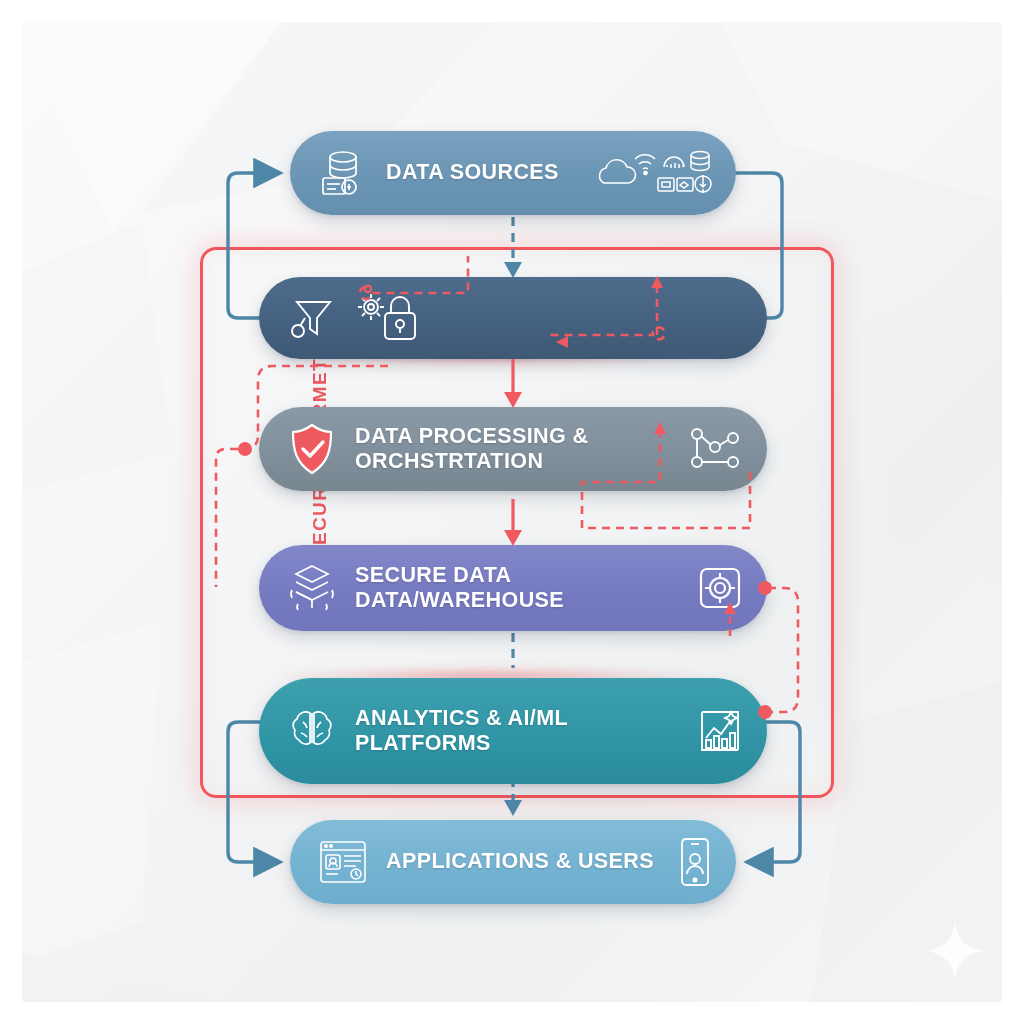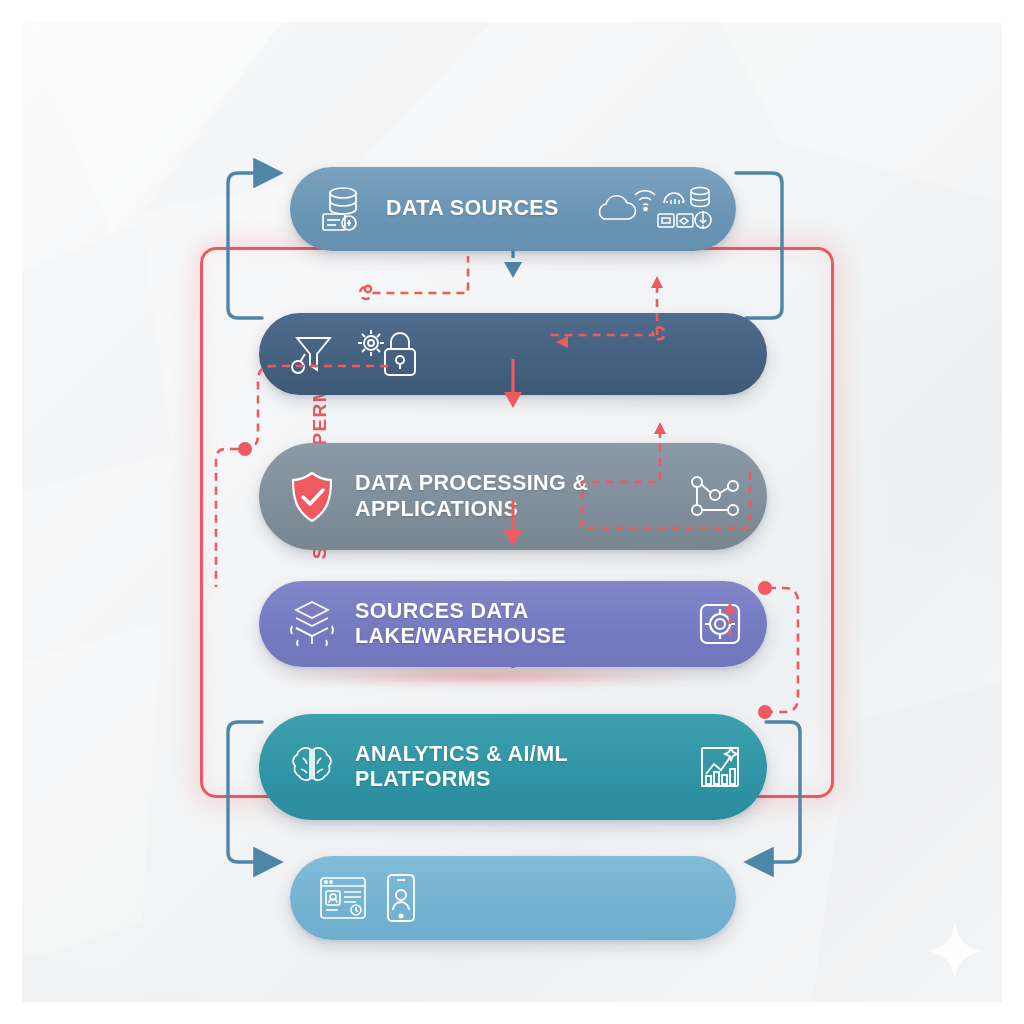--- a/index.html
+++ b/index.html
@@ -71,21 +71,20 @@
 
   
   .bar {
     position: absolute;
     display: flex;
     align-items: center;
     border-radius: 60px;
     box-shadow: 0 7px 16px rgba(40,55,75,0.17), 0 2px 4px rgba(40,55,75,0.10);
     color: #ffffff;
     overflow: visible;
-    margin-top: 36px;
   }
   .bar .ico-left {
     flex: 0 0 auto;
     width: 74px;
     display: flex;
     align-items: center;
     justify-content: center;
     margin-left: 16px;
   }
   .bar .bar-title {
@@ -108,21 +107,21 @@
   
   #bar-sources {
     left: 290px; top: 131px; width: 446px; height: 84px;
     background: linear-gradient(180deg, #7ba2c0 0%, #6b95b4 55%, #648fae 100%);
   }
   #bar-ingestion {
     left: 259px; top: 277px; width: 508px; height: 82px;
     background: linear-gradient(180deg, #4f6c8c 0%, #44607f 60%, #3e5975 100%);
   }
   #bar-processing {
-    left: 259px; top: 407px; width: 508px; height: 107px;
+    left: 259px; top: 407px; width: 508px; height: 84px;
     background: linear-gradient(180deg, #8b9aa6 0%, #7f8e9b 60%, #78868f 100%);
   }
   #bar-warehouse {
     left: 259px; top: 545px; width: 508px; height: 86px;
     background: linear-gradient(180deg, #8287c9 0%, #7579c0 60%, #7276bd 100%);
   }
   #bar-analytics {
     left: 259px; top: 678px; width: 508px; height: 106px;
     background: linear-gradient(180deg, #3ea0ae 0%, #2f94a5 60%, #2b8c9d 100%);
   }
@@ -265,21 +264,21 @@
 
   <div class="bar" id="bar-processing">
     <div class="ico-left">
       <svg width="52" height="56" viewBox="0 0 52 56" fill="none">
         <path d="M26,4 C18,10 10,11 7,11 c0,18 3,31 19,41 c16,-10 19,-23 19,-41 c-3,0 -11,-1 -19,-7 z" fill="#ef5a60" stroke="#ffffff" stroke-width="2.2"></path>
         <path d="M17,28 l7,7 13,-14" fill="none" stroke="#ffffff" stroke-width="3.4" stroke-linecap="round" stroke-linejoin="round"></path>
       </svg>
     </div>
     <div class="bar-title">
       <span class="bar-subtitle-wrap">DATA PROCESSING &amp;</span>
-      <span class="bar-subtitle-wrap">APPLICATIONS</span>
+      <span class="bar-subtitle-wrap">ORCHSTRTATION</span>
     </div>
     <div class="ico-right">
       <svg width="58" height="52" viewBox="0 0 58 52" fill="none" stroke="#ffffff" stroke-width="1.9">
         <circle cx="10" cy="11" r="5"></circle>
         <circle cx="46" cy="15" r="5"></circle>
         <circle cx="28" cy="24" r="5"></circle>
         <circle cx="10" cy="39" r="5"></circle>
         <circle cx="46" cy="39" r="5"></circle>
         <path d="M10,16 v18 M14,13 l10,9 M33,22 l8,-5 M15,39 h26"></path>
       </svg>
@@ -291,21 +290,21 @@
       <svg width="52" height="56" viewBox="0 0 52 56" fill="none" stroke="#ffffff" stroke-width="1.7">
         <path d="M26,6 l16,8 -16,8 -16,-8 z"></path>
         <path d="M10,22 l16,8 16,-8"></path>
         <path d="M10,32 l16,8 16,-8"></path>
         <path d="M26,40 l-16,-8"></path>
         <path d="M26,40 v8"></path>
         <path d="M6,30 q-2,4 0,8 M46,30 q2,4 0,8"></path>
         <path d="M12,44 q-2,3 0,6 M40,44 q2,3 0,6"></path>
       </svg>
     </div>
-    <div class="bar-title">SOURCES DATA LAKE/WAREHOUSE</div>
+    <div class="bar-title">SECURE DATA DATA/WAREHOUSE</div>
     <div class="ico-right">
       <svg width="50" height="50" viewBox="0 0 50 50" fill="none" stroke="#ffffff" stroke-width="2.2">
         <rect x="6" y="6" width="38" height="38" rx="6"></rect>
         <circle cx="25" cy="25" r="10"></circle>
         <circle cx="25" cy="25" r="5"></circle>
         <path d="M25,10 v5 M25,35 v5 M10,25 h5 M35,25 h5"></path>
       </svg>
     </div>
   </div>
 
@@ -342,20 +341,21 @@
         <circle cx="15" cy="10" r="1.2" fill="#ffffff"></circle>
         <rect x="10" y="19" width="14" height="14" rx="2"></rect>
         <circle cx="17" cy="25" r="3"></circle>
         <path d="M13,31 a4,4 0 0 1 8,0"></path>
         <path d="M28,20 h17 M28,25 h17 M28,30 h12"></path>
         <path d="M10,38 h12"></path>
         <circle cx="40" cy="38" r="5"></circle>
         <path d="M40,35 v3 l2,2"></path>
       </svg>
     </div>
+    <div class="bar-title">APPLICATIONS &amp; USERS</div>
     <div class="ico-right">
       <svg width="40" height="54" viewBox="0 0 40 54" fill="none" stroke="#ffffff" stroke-width="1.8">
         <rect x="8" y="4" width="26" height="46" rx="4"></rect>
         <path d="M17,9 h8"></path>
         <circle cx="21" cy="24" r="5"></circle>
         <path d="M13,39 a8,8 0 0 1 16,0"></path>
         <circle cx="21" cy="45" r="1.6" fill="#ffffff"></circle>
       </svg>
     </div>
   </div>

